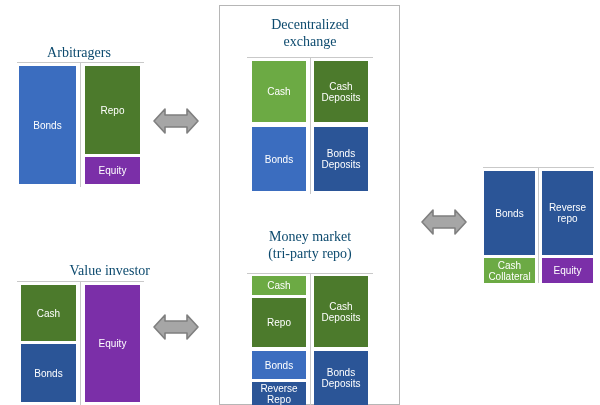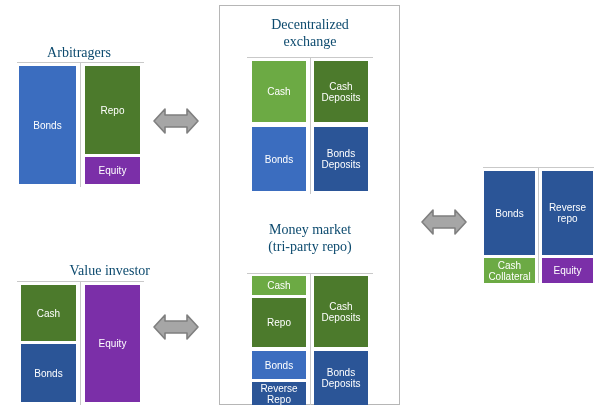--- a/index.html
+++ b/index.html
@@ -142,21 +142,21 @@
   </div>
   <div class="bar" style="left:314px; top:61px; width:54px; height:61px; background:#4C7A2C;">
     <span>Cash
 Deposits</span>
   </div>
   <div class="bar" style="left:314px; top:127px; width:54px; height:64px; background:#2B5597;">
     <span>Bonds
 Deposits</span>
   </div>
 
-  <div class="panel-title" style="left:228px; top:221px; width:164px;">Money market
+  <div class="panel-title" style="left:228px; top:228px; width:164px;">Money market
 (tri-party repo)</div>
   <div class="hdiv" style="left:247px; top:273px; width:126px;"></div>
   <div class="vdiv" style="left:310px; top:273px; height:132px;"></div>
 
   <div class="bar" style="left:252px; top:276px; width:54px; height:19px; background:#6CAA44;">
     <span>Cash</span>
   </div>
   <div class="bar" style="left:252px; top:298px; width:54px; height:49px; background:#4C7A2C;">
     <span>Repo</span>
   </div>

